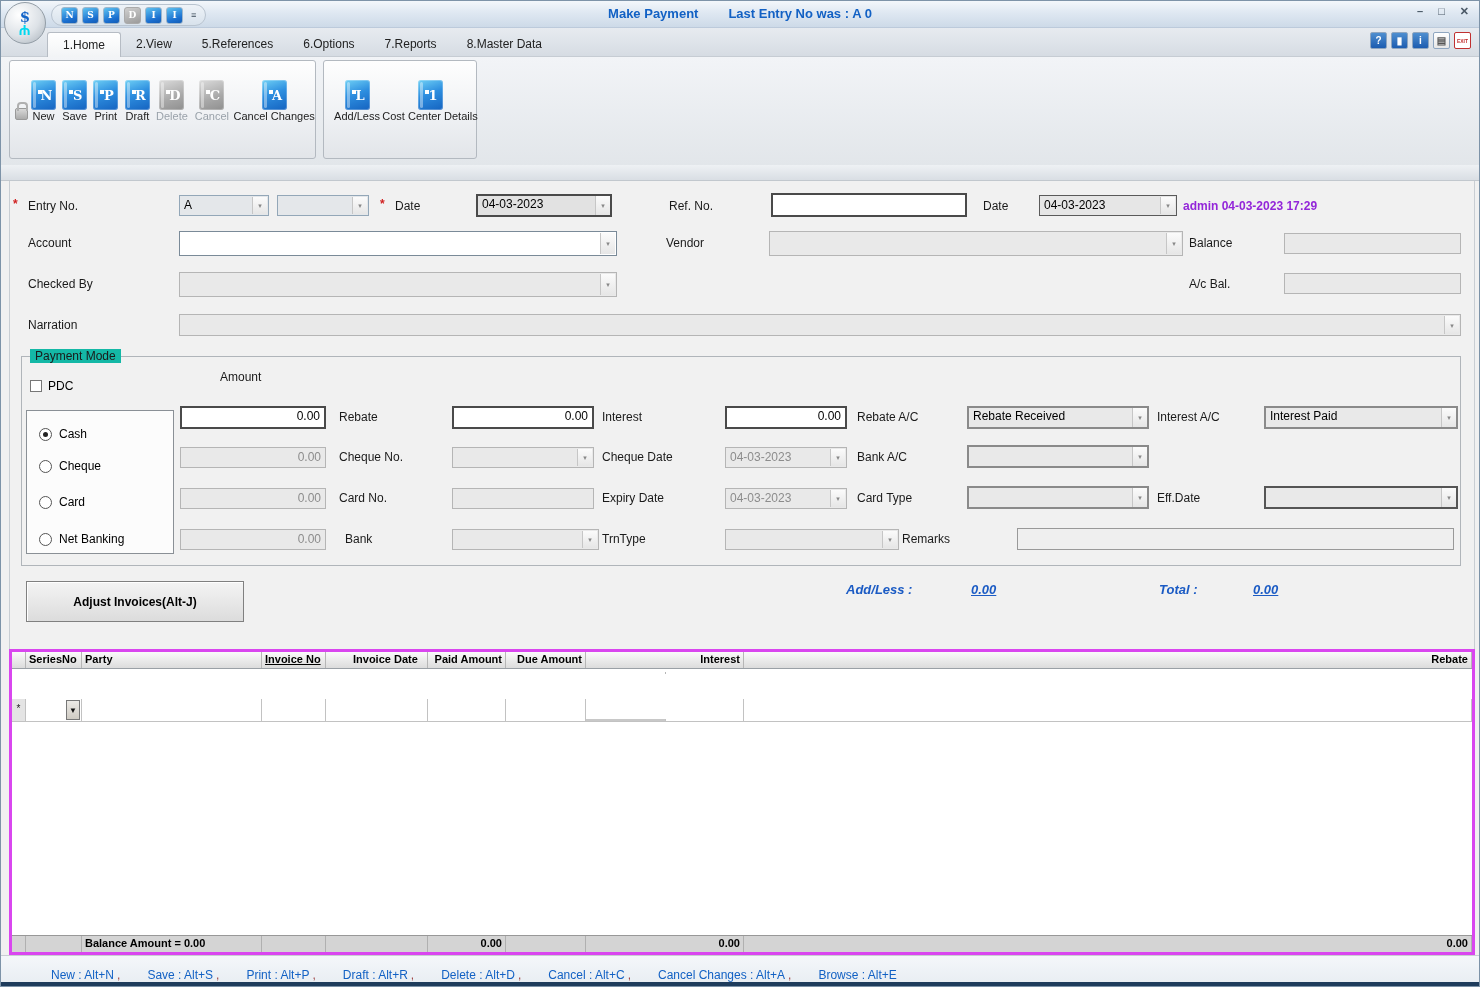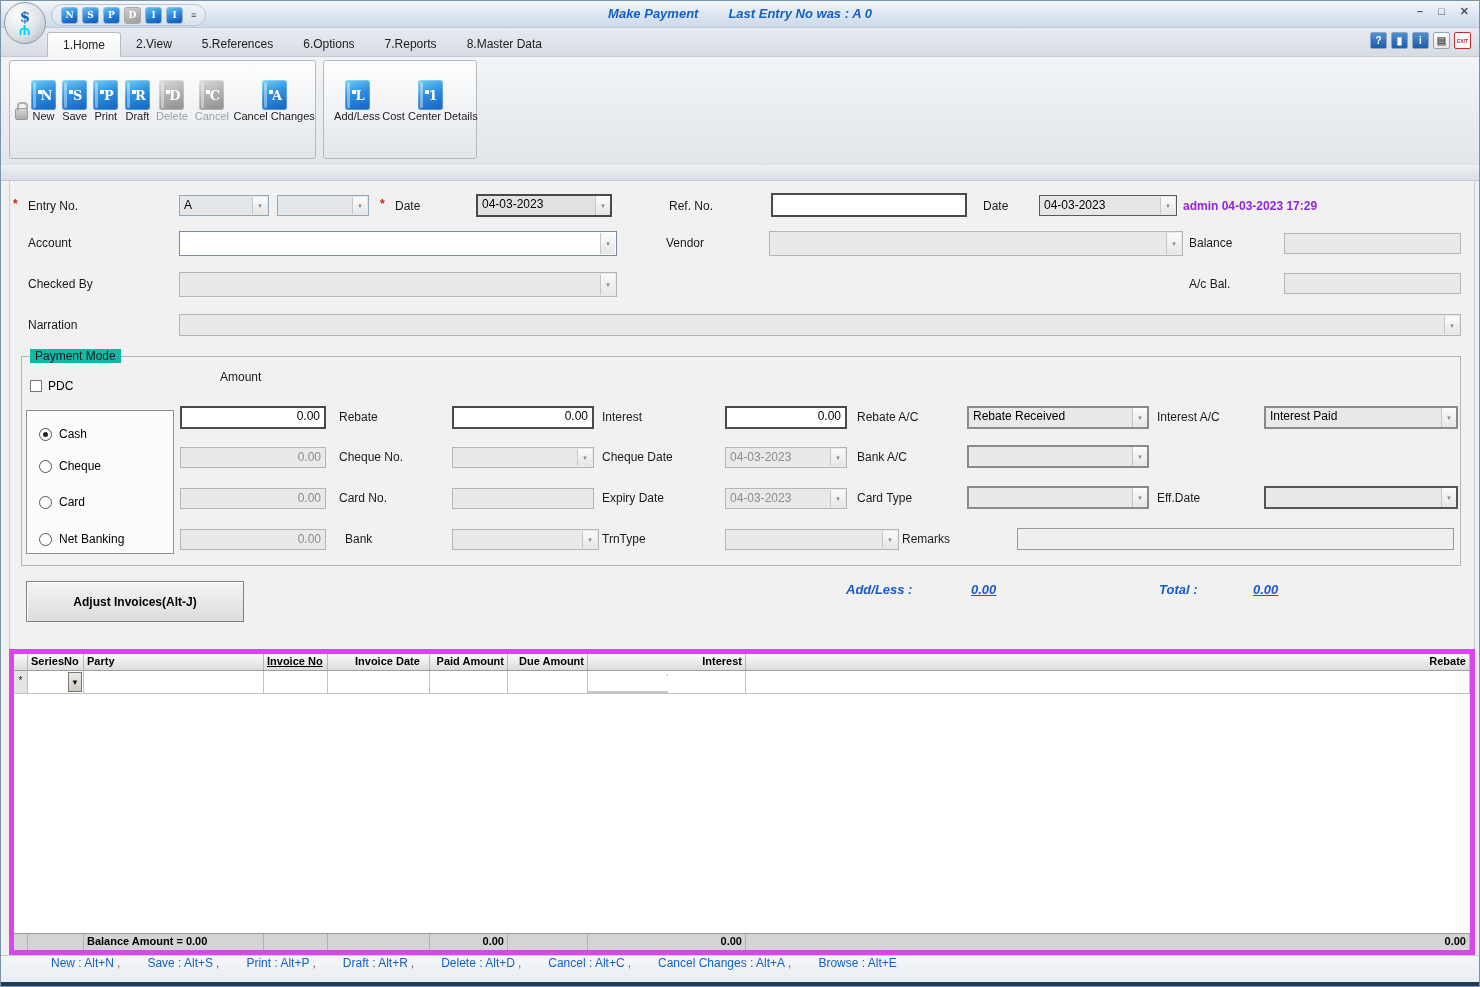--- a/index.html
+++ b/index.html
@@ -16,21 +16,21 @@
   .logo .d { color:#1565c8; font-weight:bold; font-size:15px; line-height:13px; font-family:"DejaVu Serif",serif; }
   .logo .w { color:#00d8f0; font-size:14px; line-height:11px; transform:rotate(180deg); font-weight:bold; }
   .qat { position:absolute; left:50px; top:3px; height:22px; display:flex; align-items:center; gap:4px;
     padding:0 9px; border:1px solid #b9c4d0; border-radius:11px; background:linear-gradient(#eef3f8,#d8e2ec); }
   .qicon { width:17px; height:17px; border-radius:3px; border:1px solid #9db6cc; color:#fff; font-size:9px;
     font-weight:bold; display:flex; align-items:center; justify-content:center; font-family:"DejaVu Serif",serif;
     background:linear-gradient(160deg,#5ec2f0,#1a6fd0 70%,#145cb4); }
   .qicon.dis { background:linear-gradient(160deg,#cfcfcf,#9b9b9b); border-color:#aaa; }
   .qmore { font-size:9px; color:#3c4a58; margin-left:4px; }
   .titletext { position:absolute; left:0; right:0; top:5px; display:flex; justify-content:center; gap:30px;
-    font-size:13px; font-weight:bold; color:#1261c4;font-style:italic; }
+    font-size:13px; font-weight:bold; color:#1261c4; }
   .wbtns { position:absolute; right:10px; top:4px; display:flex; gap:15px; color:#4a5866; font-size:11px; font-weight:bold; }
   .wbtns span { cursor:default; }
 
   
   .tabrow { position:absolute; left:0; top:27px; right:0; height:29px;
     background:linear-gradient(#e7ebf0,#d6dce3); border-bottom:1px solid #c6ccd3; }
   .tabs { position:absolute; left:46px; top:4px; display:flex; height:25px; }
   .tab { padding:5px 15px 0; font-size:12px; color:#222; white-space:nowrap; }
   .tab.active { background:linear-gradient(#ffffff,#f2f4f6); border:1px solid #b6bcc4; border-bottom:none;
     border-radius:3px 3px 0 0; }
@@ -103,22 +103,22 @@
   .radio.sel .rdot::after { content:""; position:absolute; inset:3px; background:#222; border-radius:50%; }
 
   .adjbtn { position:absolute; left:25px; top:400px; width:218px; height:41px;
     background:linear-gradient(#f4f4f4,#dcdcdc); border:1px solid #808080;
     box-shadow:inset 1px 1px 0 #fff; font-weight:bold; font-size:12px;
     display:flex; align-items:center; justify-content:center; }
   .tlabel, .tval { position:absolute; font-size:13px; font-weight:bold; font-style:italic; color:#1b5bc4; white-space:nowrap; }
   .tval { text-decoration:underline; }
 
   
-  .grid { position:absolute; left:8px; top:468px; width:1466px; height:306px; border:5px solid #d946ef;
-    background:#fff; display:flex; flex-direction:column; }
+  .grid { position:absolute; left:8px; top:468px; width:1466px; height:306px; border:3px solid #d946ef;
+    background:#fff; display:flex; flex-direction:column;gap:30px; }
   .ghead { display:flex; height:17px; background:linear-gradient(#fafafa,#dcdcdc); border-bottom:1px solid #9aa0a6;
     font-size:11px; font-weight:bold; }
   .gcell { border-right:1px solid #b6b6b6; padding:1px 3px; white-space:nowrap; overflow:hidden; }
   .w-sel{width:14px;flex:none;} .w-series{width:56px;flex:none;} .w-party{width:180px;flex:none;}
   .w-invno{width:64px;flex:none;text-decoration:underline;} .w-invdate{width:78px;flex:none;margin-left:24px;} .w-paid{width:78px;flex:none;}
   .w-due{width:80px;flex:none;} .w-net{width:80px;flex:none;margin-top:20px;} .w-int{width:78px;flex:none;} .w-reb{flex:1;}
   .ghead .w-int, .ghead .w-reb { text-align:right; }
   .ghead .w-paid, .ghead .w-due, .ghead .w-net { text-align:right; }
   .gentry { display:flex; height:23px; border-bottom:1px solid #c2c2c2; font-size:11px; }
   .gentry .gcell { border-right:1px solid #c2c2c2; background:#fff; }
@@ -127,21 +127,21 @@
   .ddbtn { position:absolute; right:1px; top:1px; bottom:1px; width:14px; background:linear-gradient(#eceae6,#cfcbc3);
     border:1px solid #777; display:flex; align-items:center; justify-content:center; font-size:8px; color:#111; }
   .gentry .netcell { background:#c8c8c8; }
   .gfill { flex:1; background:#fff; }
   .gsum { display:flex; height:17px; background:#d4d4d4; border-top:1px solid #989898; font-size:11px; font-weight:bold; }
   .gsum .gcell { border-right:1px solid #b0b0b0; }
 
   
   .statusbar { position:absolute; left:0; bottom:0; right:0; height:31px;
     background:linear-gradient(#f4f7fa,#e9eef3); border-top:1px solid #c9ced3; border-bottom:4px solid #1e3c5c;
-    display:flex; align-items:flex-start; padding-left:50px; gap:27px; font-size:12px; color:#1261c4; }
+    display:flex; align-items:flex-end; padding-left:50px; gap:27px; font-size:12px; color:#1261c4; }
   .sb-item { white-space:nowrap; }
   .sb-comma { color:#a04848; margin-left:3px; }
 </style>
 </head>
 <body>
 
 <div class="window">
 
   <div class="titlebar">
     <div class="qat">

